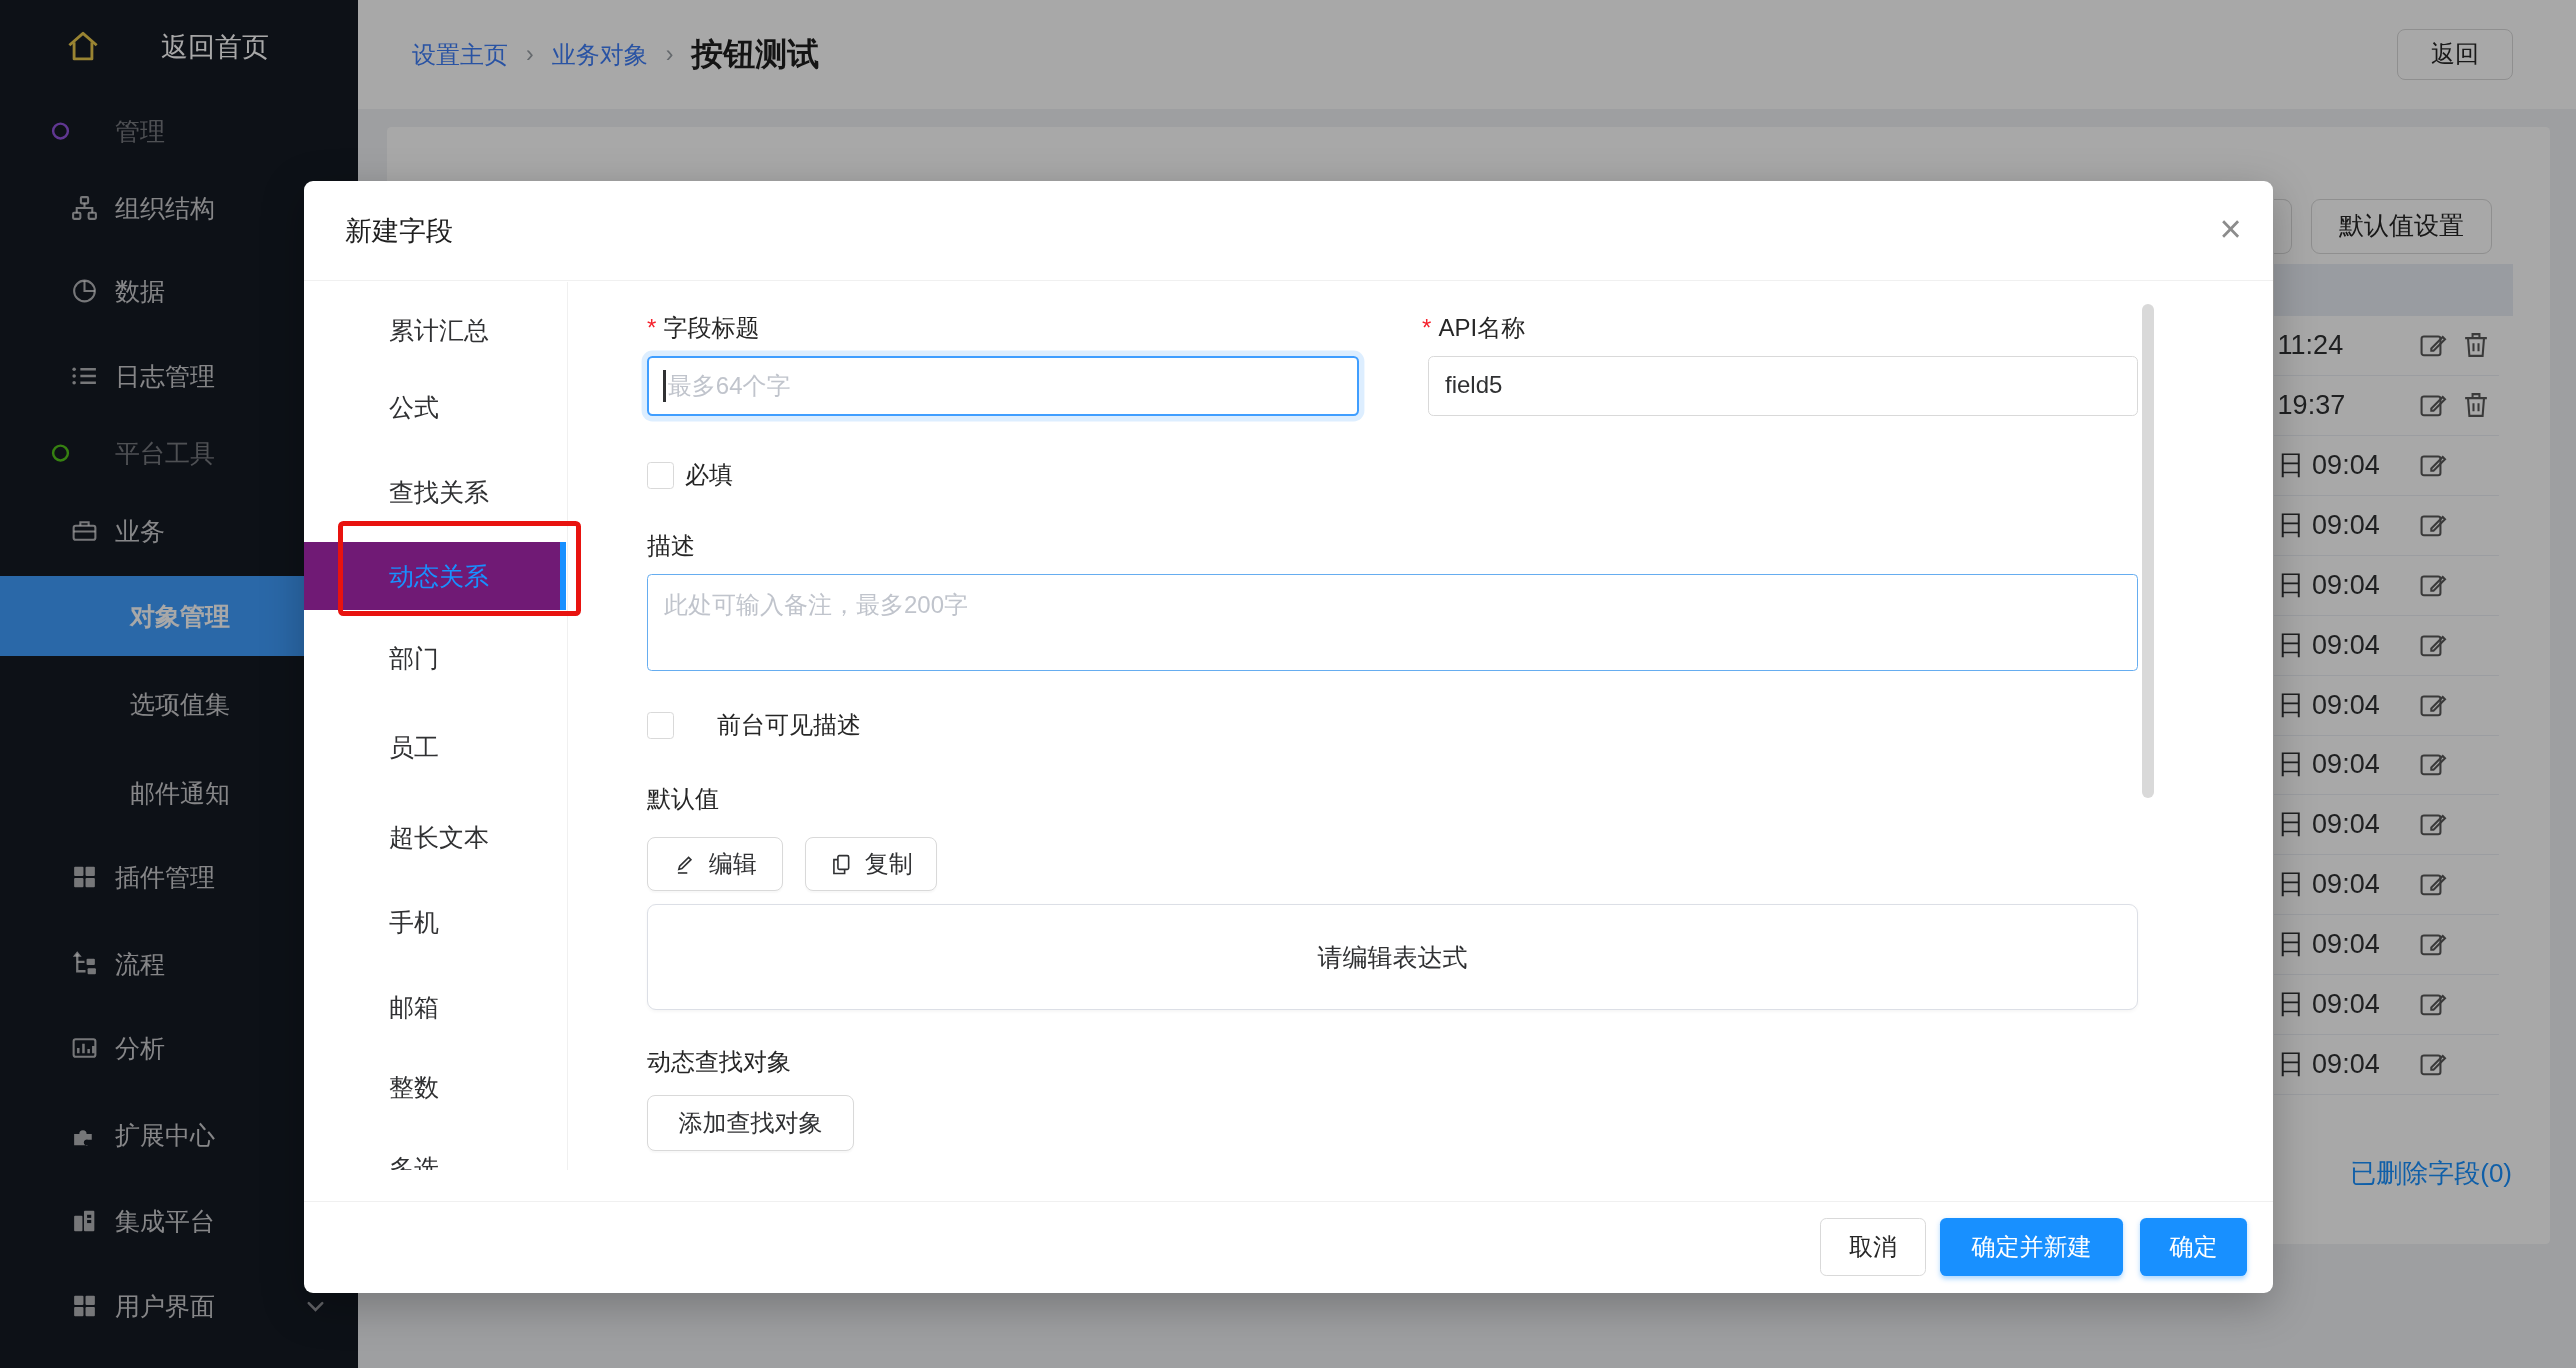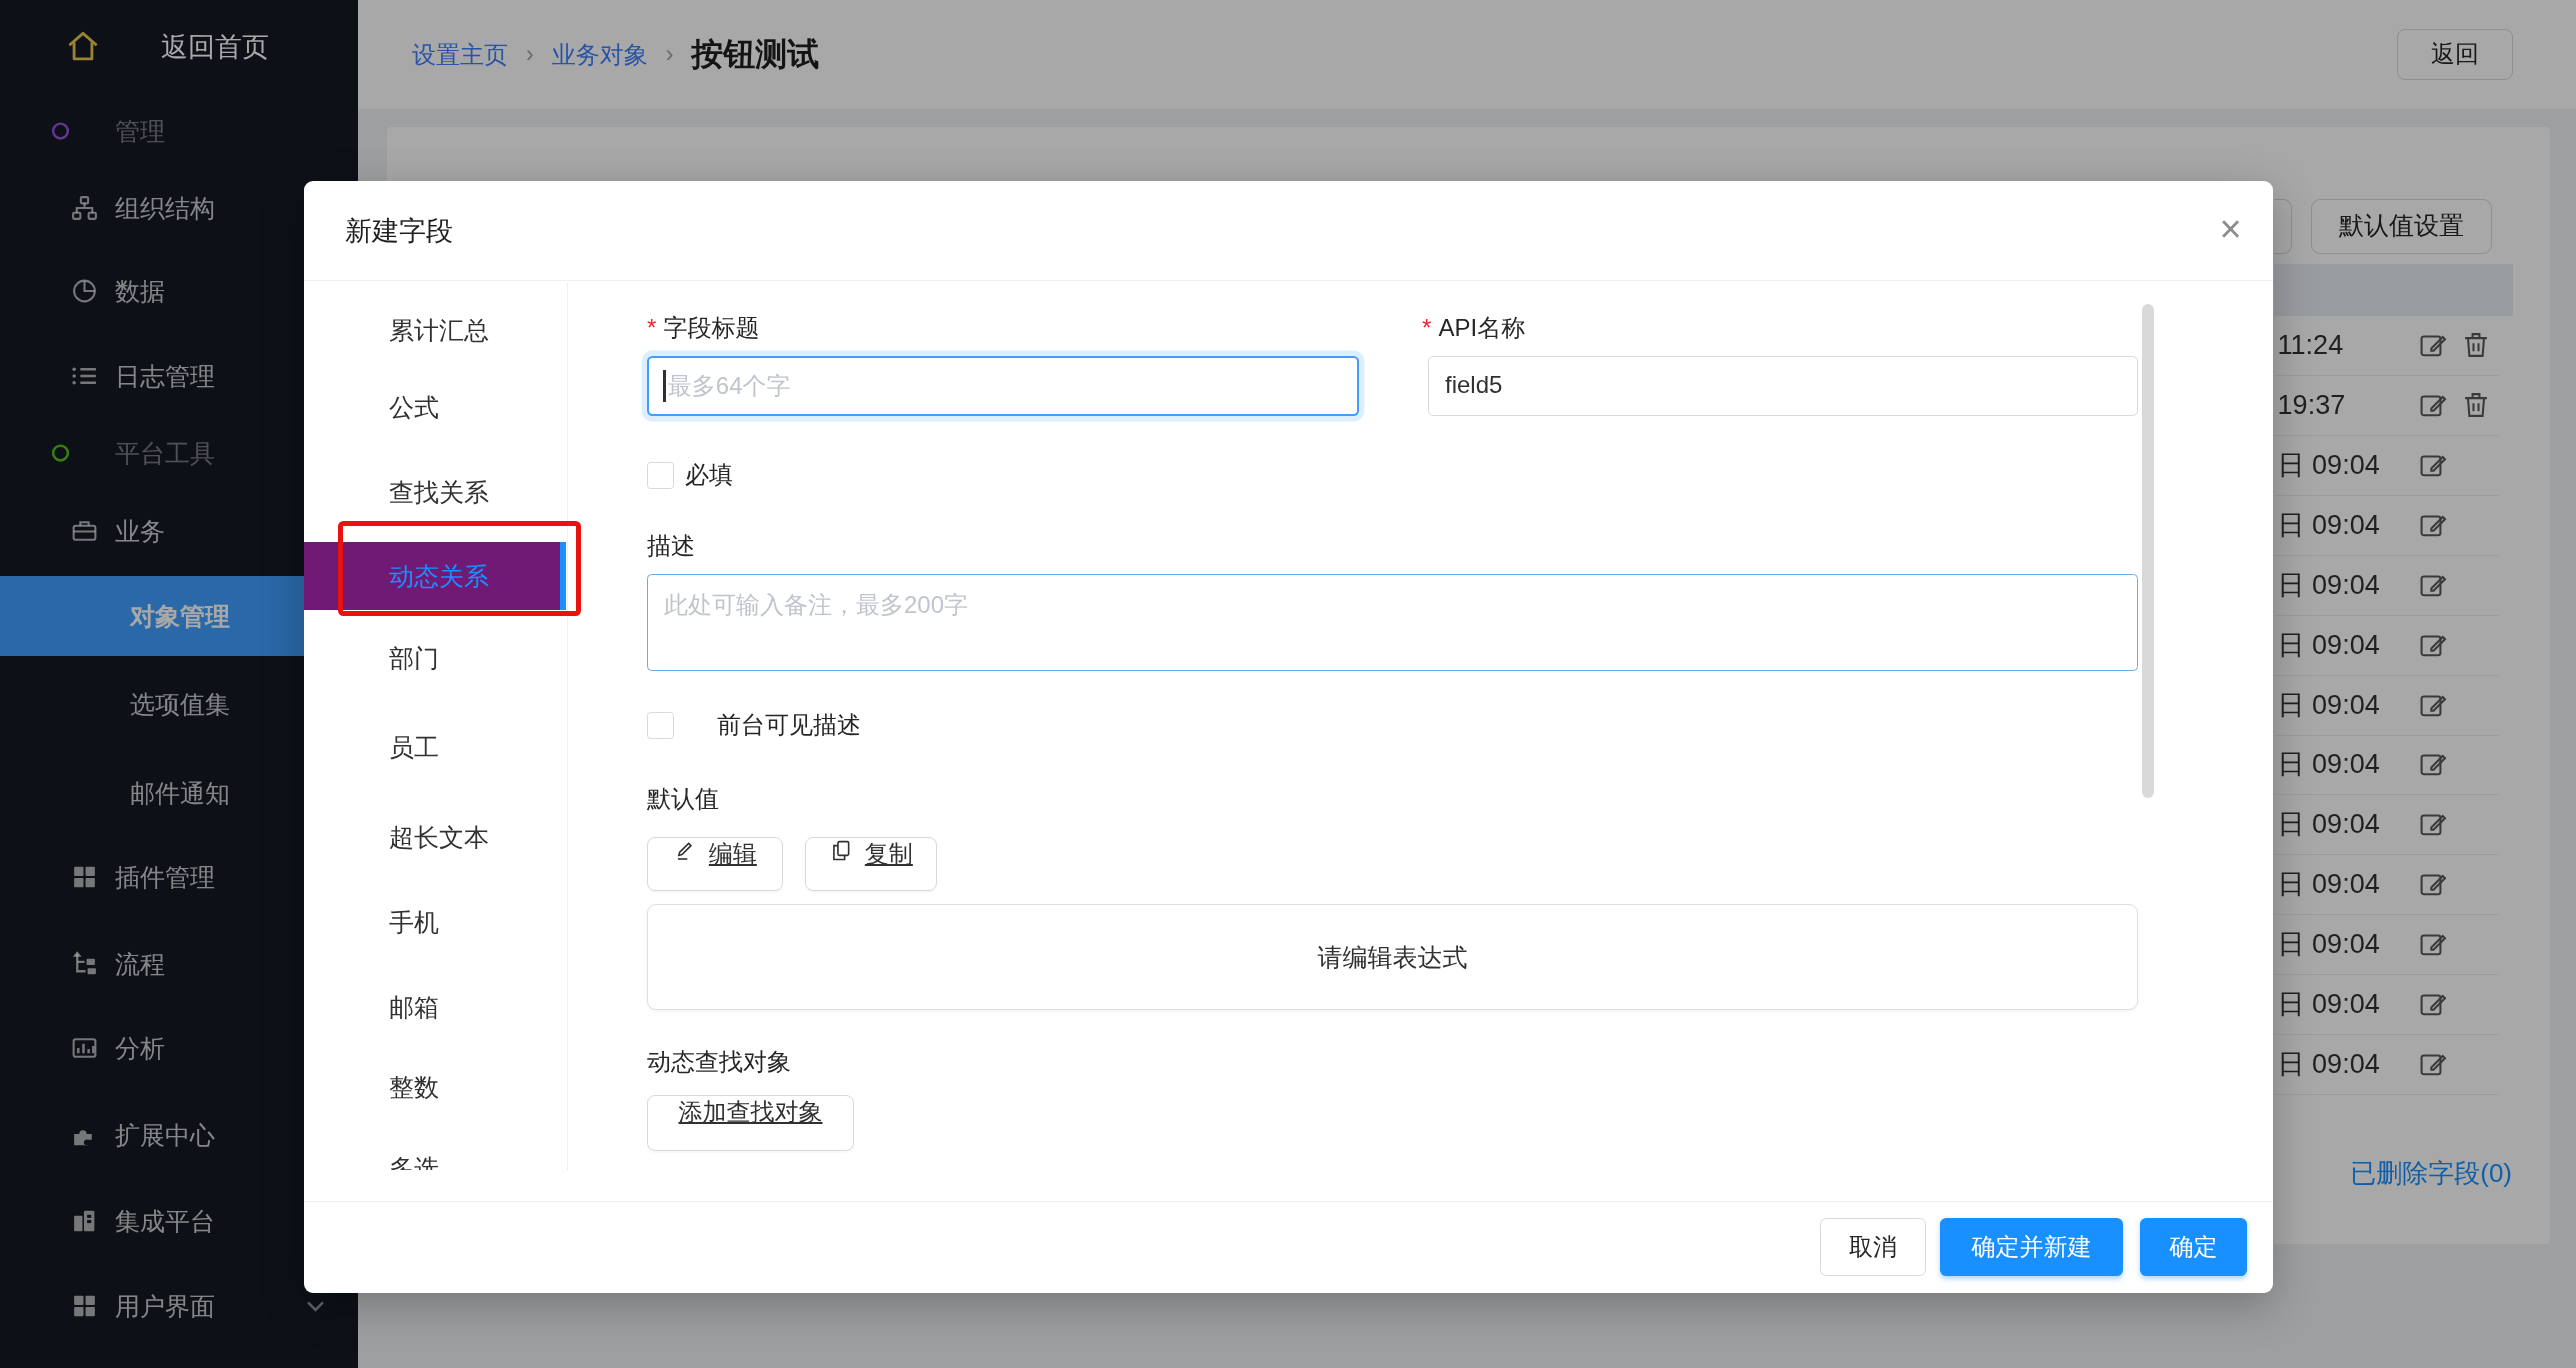--- a/index.html
+++ b/index.html
@@ -76,21 +76,21 @@
   .req { color:#f5222d; margin-right:7.2px; }
   .inp { position:absolute; background:#fff; border-radius:5.4px; font-size:24px; }
   .inp-title { left:343px; top:175px; width:712px; height:60px; border:2.7px solid #409eff; box-shadow:0 0 0 5.4px rgba(64,158,255,0.18); display:flex; align-items:center; padding-left:14.3px; }
   .caret { display:inline-block; width:2.7px; height:32px; background:#303133; margin-right:1.8px; }
   .ph { color:#c0c4cc; }
   .inp-api { left:1124px; top:175px; width:710px; height:60px; border:1.8px solid #d9d9d9; line-height:56px; padding-left:16px; color:#303133; }
   .scroll-thumb { position:absolute; left:1838px; top:123px; width:11.6px; height:494px; background:#d9d9d9; border-radius:6.3px; }
   .chk { position:absolute; width:27px; height:27px; background:#fff; border:1.8px solid #d9d9d9; border-radius:3.6px; cursor:pointer; }
   .chk-lbl { position:absolute; font-size:24px; color:#262626; height:30px; line-height:30px; cursor:pointer; }
   .txtarea { position:absolute; left:343px; top:393px; width:1491px; height:97px; border:1.8px solid #66adf0; border-radius:4.5px; background:#fff; padding:14.3px 16px; font-size:24px; }
-  .btn-sm { position:absolute; height:54px; background:#fff; border:1.8px solid #d9d9d9; border-radius:8px; display:flex; align-items:flex-start; justify-content:center; gap:10.7px; font-size:24px; color:#303133; cursor:pointer; box-shadow:0 1.8px 1.8px rgba(0,0,0,0.03);text-decoration:underline; }
+  .btn-sm { position:absolute; height:54px; background:#fff; border:1.8px solid #d9d9d9; border-radius:8px; display:flex; align-items:center; justify-content:center; gap:10.7px; font-size:24px; color:#303133; cursor:pointer; box-shadow:0 1.8px 1.8px rgba(0,0,0,0.03); }
   .btn-sm svg { width:25px; height:25px; color:#303133; }
   .b-edit { left:343px; top:656px; width:136px; }
   .b-copy { left:501px; top:656px; width:132px; }
   .expr-box { position:absolute; left:343px; top:723px; width:1491px; height:106px; border:1.8px solid #dcdfe6; border-radius:9px; background:#fff; display:flex; align-items:center; justify-content:center; font-size:25px; color:#303133; box-shadow:0 1.8px 3.6px rgba(0,0,0,0.04); }
   .b-add { left:343px; top:914px; width:207px; height:56px; }
 
   
   .f-btn { position:absolute; top:1037px; height:58px; border-radius:6.3px; font-size:24px; text-align:center; cursor:pointer; }
   .b-cancel { left:1516px; width:106px; background:#fff; border:1.8px solid #d9d9d9; color:#262626; line-height:55px; }
   .b-blue { background:#1890ff; color:#fff; border:none; box-shadow:0 2.7px 5.4px rgba(24,144,255,0.35); }

